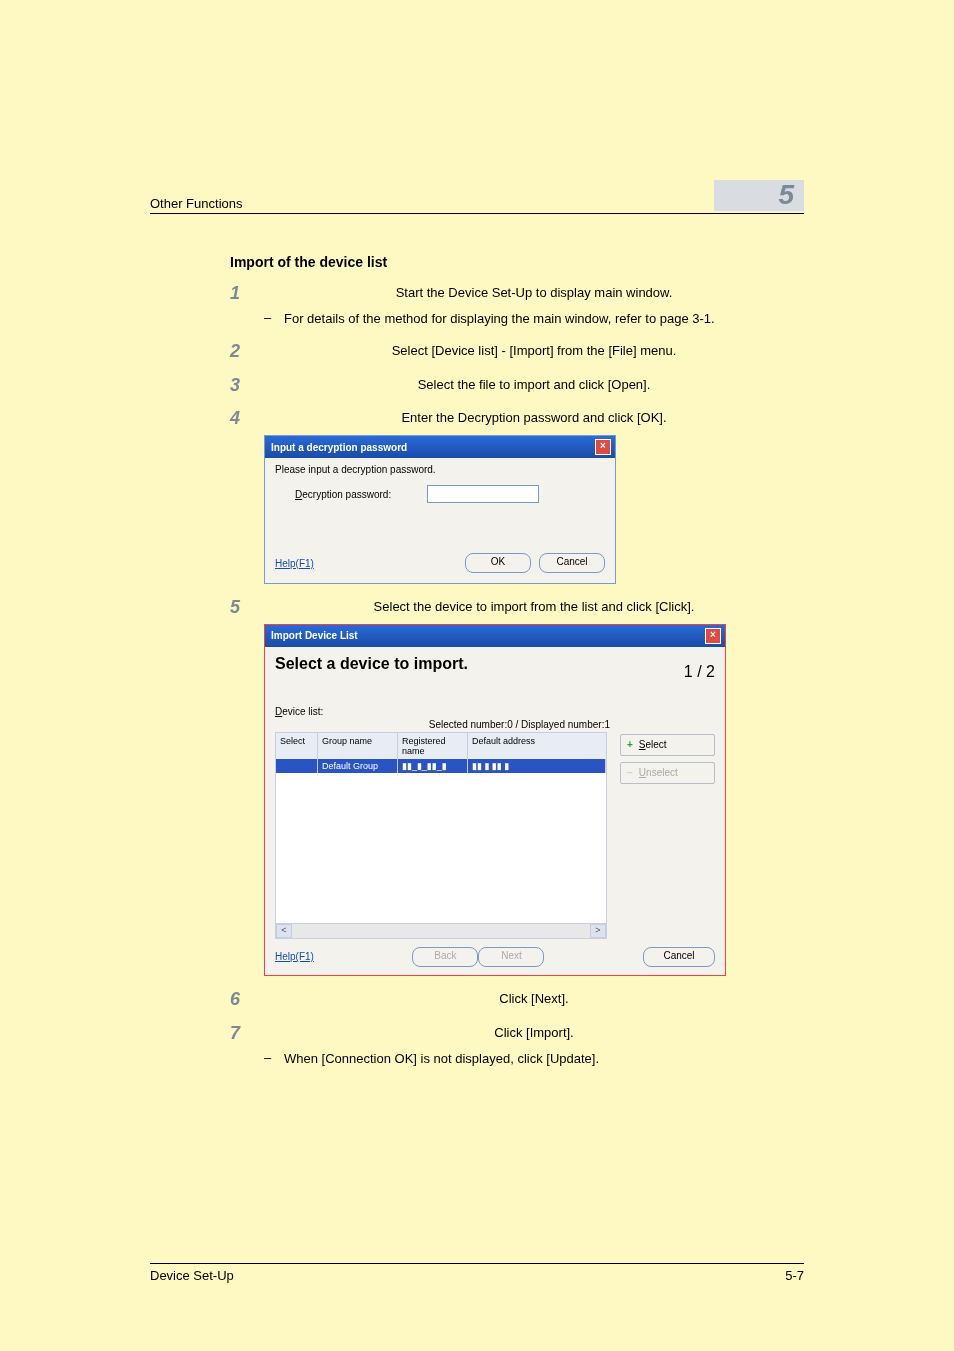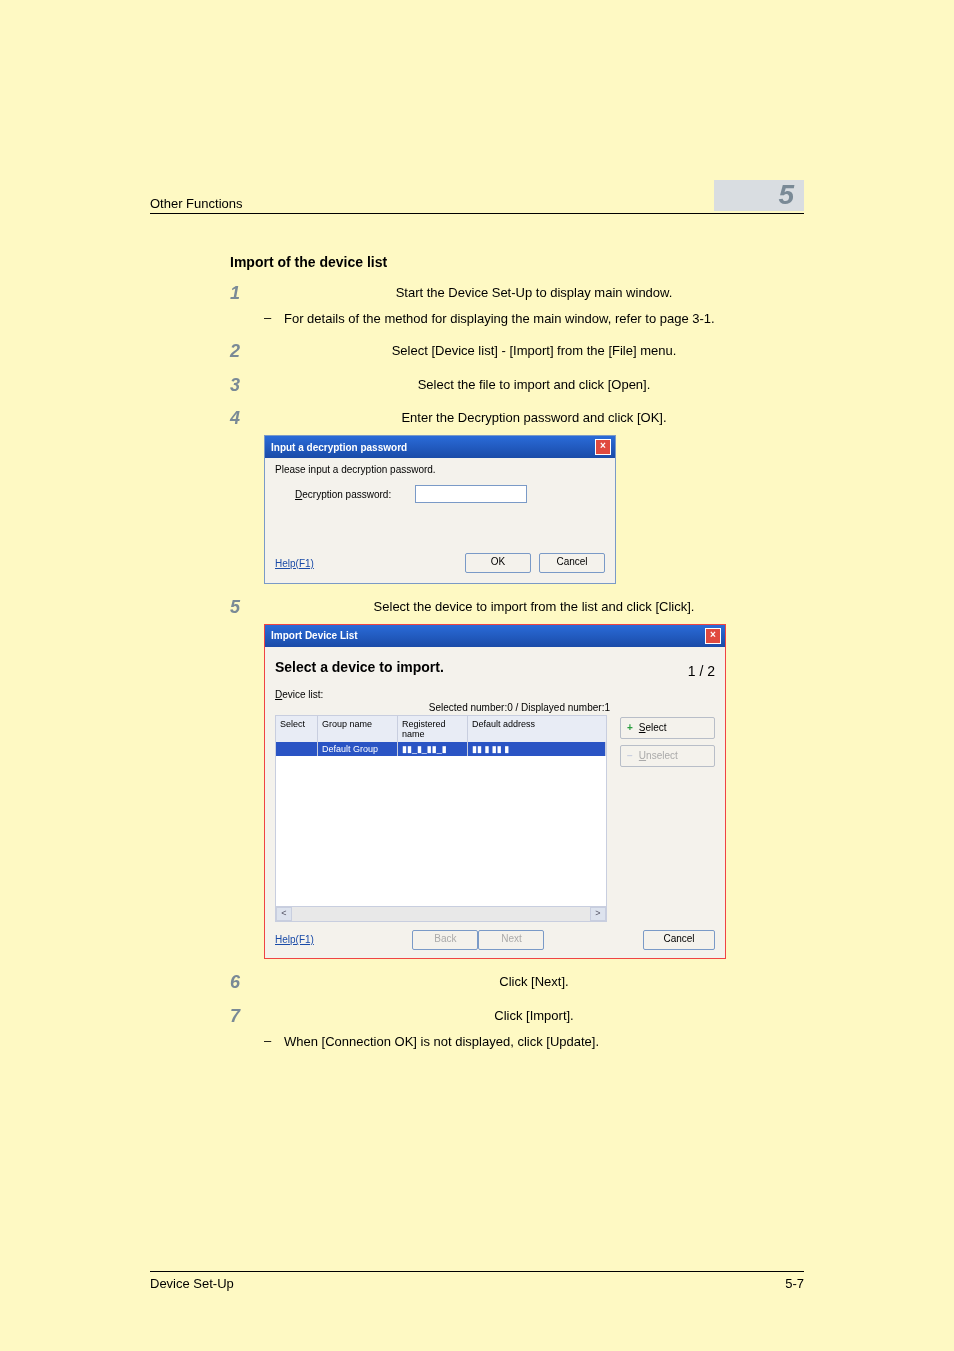--- a/index.html
+++ b/index.html
@@ -113,21 +113,21 @@
   .dialog-instr {
     margin-bottom: 10px;
   }
   .field-row {
     display: flex;
     align-items: center;
     margin-left: 20px;
     margin-bottom: 50px;
   }
   .field-label {
-    width: 120px;
+    width: 132px;
   }
   .field-label .u { text-decoration: underline; }
   .field-input {
     border: 1px solid #7a9ac7;
     height: 16px;
     width: 110px;
     background: #fff;
   }
   .dialog-actions {
     display: flex;
@@ -143,42 +143,42 @@
     gap: 8px;
   }
   .btn {
     border: 1px solid #7a9ac7;
     background: #f4f2ec;
     height: 18px;
     min-width: 64px;
     font-size: 10px;
     text-align: center;
     line-height: 16px;
-    border-radius: 2px;
+    border-radius: 8px;
   }
   .btn.disabled { color: #aaa; }
 
   
   .dialog2 {
     margin: 6px 0 6px 34px;
     border: 1px solid #ef4444;
     width: 460px;
     font-size: 10px;
   }
   .dialog2-body {
     background: #f4f2ec;
     padding: 8px 10px 8px 10px;
   }
   .d2-toprow {
     display: flex;
     justify-content: space-between;
-    align-items: center;
-    margin-bottom: 10px;
-    font-weight: bold;
-    font-size: 14px;
+    align-items: flex-start;
+    margin-bottom: 25px;
+    font-weight: bold;
+    font-size: 16px;
   }
   .d2-counter { font-weight: normal; margin-top: 8px; }
   .d2-mainrow {
     display: flex;
     gap: 10px;
   }
   .d2-left { flex: 1; }
   .d2-list-label { margin-bottom: 2px; }
   .d2-list-label .u { text-decoration: underline; }
   .d2-statusrow {
@@ -267,21 +267,21 @@
   .d2-footer {
     display: flex;
     justify-content: space-between;
     align-items: center;
     margin-top: 8px;
   }
   .d2-footer .btn-row { gap: 0; }
 
   .page-footer {
     position: absolute;
-    bottom: 60px;
+    bottom: 68px;
     left: 150px;
     right: 150px;
     border-top: 1px solid #000;
     padding-top: 4px;
     display: flex;
     justify-content: space-between;
     font-size: 13px;
   }
 </style>
 </head>

